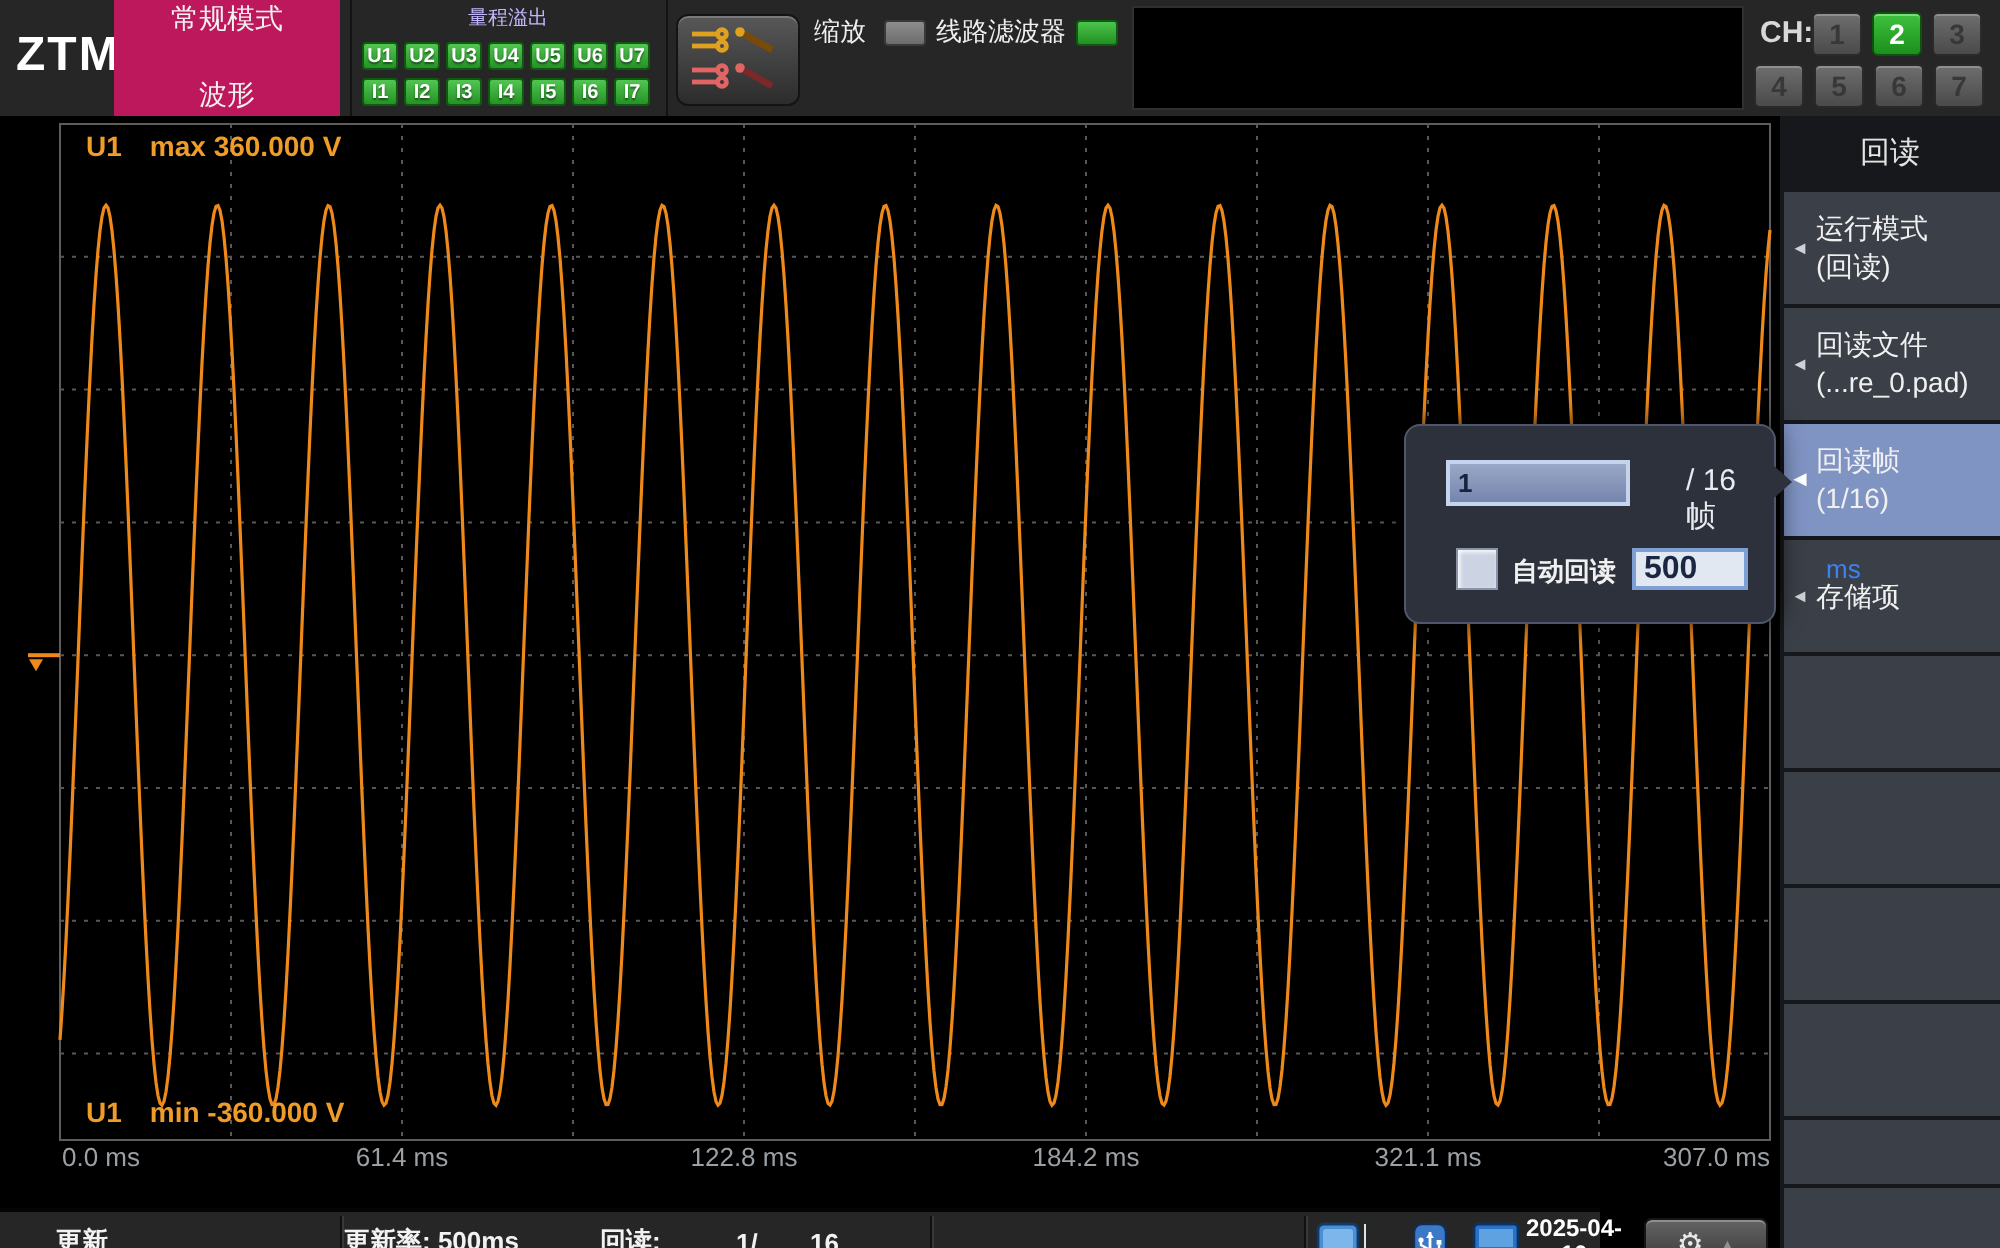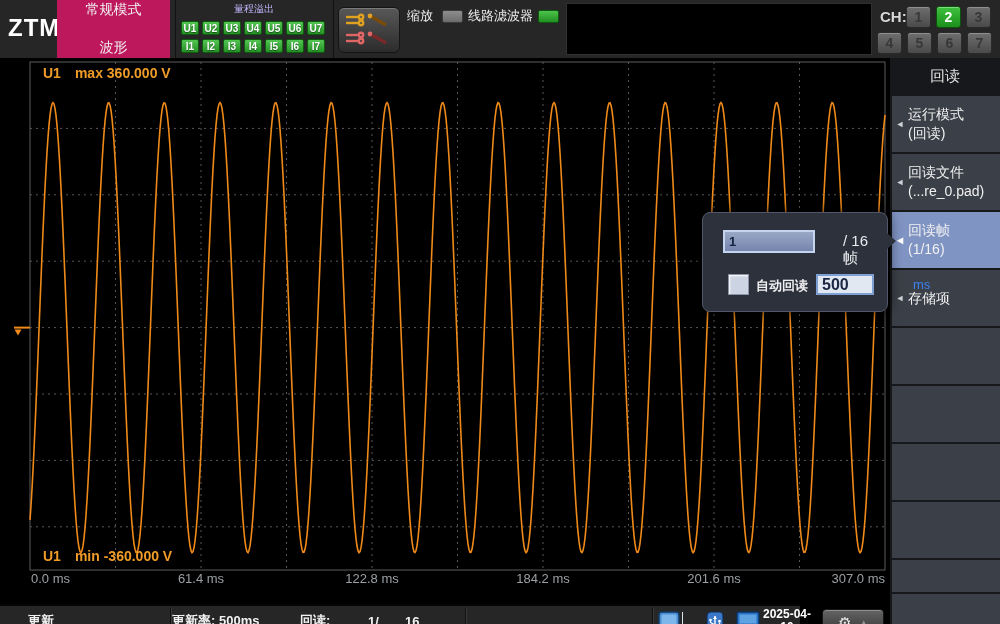--- a/index.html
+++ b/index.html
@@ -191,21 +191,21 @@
     </div>
     <div class="wf-label" id="min-label">
       <span>U1</span>
       <span>min -360.000 V</span>
     </div>
     <div id="time-axis">
         <div class="time-label" style="left: 31px;">0.0 ms</div>
         <div class="time-label" style="left: 201px; transform: translateX(-50%);">61.4 ms</div>
         <div class="time-label" style="left: 372px; transform: translateX(-50%);">122.8 ms</div>
         <div class="time-label" style="left: 543px; transform: translateX(-50%);">184.2 ms</div>
-        <div class="time-label" style="left: 714px; transform: translateX(-50%);">201.6 ms</div>
+        <div class="time-label" style="left: 714px; transform: translateX(-50%);">321.1 ms</div>
         <div class="time-label" style="right: 5px;">307.0 ms</div>
       </div>
   </div>
 
   <div id="sidebar">
     <div id="sidebar-title">回读</div>
   <div class="sb-item" style="top: 38px; height: 56px;">
         <span class="sb-arrow">◄</span>
         <div class="sb-lines">
           <div>运行模式</div>

